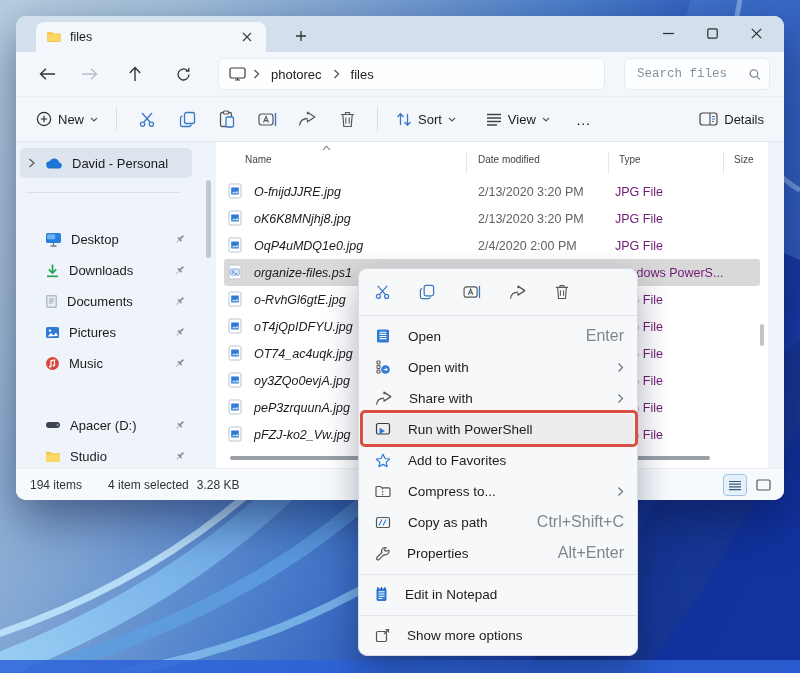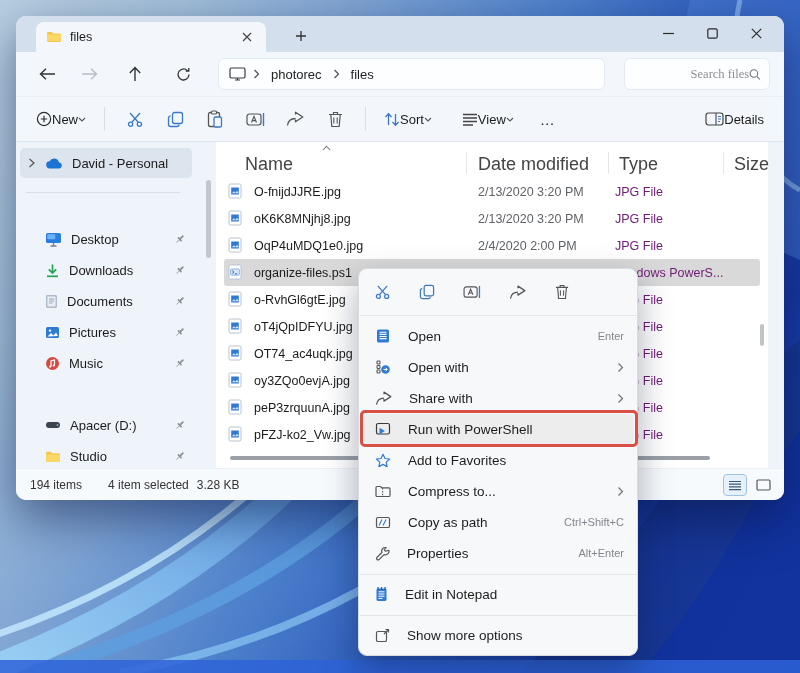--- a/index.html
+++ b/index.html
@@ -21,68 +21,68 @@
   .wc { width:44px; height:34px; display:flex; align-items:center; justify-content:center; color:#2b2b2b; }
 
   .navbar { position:absolute; left:0; top:36px; width:100%; height:44px; background:#f3f7fc; display:flex; align-items:center; }
   .navbtn { width:34px; height:32px; display:flex; align-items:center; justify-content:center; font-size:17px; color:#333; }
   .navbtn.disabled { color:#b7bdc6; }
   .addressbar { position:absolute; left:202px; top:6px; width:387px; height:32px; background:#fdfeff;
     border:1px solid #e4eaf1; border-radius:6px; display:flex; align-items:center; padding:0 10px; gap:7px; font-size:13px; color:#222; }
   .crumb { padding:2px 4px; }
   .searchbox { position:absolute; left:608px; top:6px; width:146px; height:32px; background:#fdfeff;
     border:1px solid #e4eaf1; border-radius:6px; display:flex; align-items:center; padding:0 8px 0 12px; }
-  .searchbox input { border:none; outline:none; background:transparent; width:100%; font-size:12.5px; color:#737373; font-family:Liberation Serif, serif;text-align:right; }
+  .searchbox input { border:none; outline:none; background:transparent; width:100%; font-size:12.5px; color:#737373; font-family:Liberation Mono, monospace; }
   .searchbox input::placeholder { color:#8a9097; }
 
   .toolbar { position:absolute; left:0; top:80px; width:100%; height:46px; background:#f3f7fc;
     border-bottom:1px solid #e2e8f0; border-top:1px solid #eaeff6; display:flex; align-items:center; padding:0 12px; }
-  .tbtn { display:flex; align-items:center; font-size:13px; color:#1b1b1b; padding:6px 8px; border-radius:5px; }
+  .tbtn { display:flex; align-items:center; gap:6px; font-size:13px; color:#1b1b1b; padding:6px 8px; border-radius:5px; }
   .tdiv { width:1px; height:24px; background:#d8dee6; margin:0 10px; }
   .ticon { width:40px; height:32px; display:flex; align-items:center; justify-content:center; }
   .chev { display:inline-flex; }
 
   .body { position:absolute; left:0; top:126px; width:100%; height:326px; display:flex; }
   .sidebar { width:184px; height:100%; position:relative; padding-top:5px; }
   .side-item { position:absolute; left:4px; width:172px; height:30px; display:flex; align-items:center; gap:9px; padding:0 6px 0 8px; border-radius:5px; font-size:13px; color:#1b1b1b; }
   .side-item.selected { background:#dce4ed; }
   .side-item .lbl { flex:1; white-space:nowrap; overflow:hidden; }
   .side-div { position:absolute; left:10px; width:154px; height:1px; background:#d9dfe7; }
   .sidescroll { position:absolute; left:190px; top:38px; width:5px; height:78px; background:#c2c7cd; border-radius:3px; }
 
   .filelist { position:absolute; left:200px; top:0; width:552px; height:100%; background:#fff; border-radius:0 0 0 0; }
-  .flhead { position:absolute; left:0; top:8px; width:100%; height:26px; font-size:18px; color:#444;padding-left:44px; }
+  .flhead { position:absolute; left:0; top:8px; width:100%; height:26px; font-size:10px; color:#444;padding-left:44px; }
   .flhead .col { position:absolute; top:4px; }
   .hsep { position:absolute; top:2px; width:1px; height:22px; background:#e4e7ea; }
   .sortcaret { position:absolute; left:106px; top:-5px; color:#666; }
   .row { position:absolute; left:8px; width:536px; height:27px; display:flex; align-items:center; font-size:12.5px; color:#1b1b1b; border-radius:3px; }
   .row.selected { background:#d9d9d9; }
   .row .ficon { position:absolute; left:4px; top:5px; }
-  .row .fname { position:absolute; left:30px; white-space:nowrap; }
+  .row .fname { position:absolute; left:30px; white-space:nowrap;font-style:italic; }
   .row .fdate { position:absolute; left:254px; color:#5f6368; white-space:nowrap; }
   .row .ftype { position:absolute; left:391px; color:#701a75; white-space:nowrap; }
   .vscroll { position:absolute; right:4px; top:182px; width:4px; height:22px; background:#bfc4c9; border-radius:2px; }
   .hscroll { position:absolute; left:14px; bottom:8px; width:480px; height:4px; background:#9aa0a6; border-radius:2px; }
 
   .statusbar { position:absolute; left:0; bottom:0; width:100%; height:32px; background:#f7fafd; border-radius:0 0 10px 10px;
     display:flex; align-items:center; padding:0 14px; gap:26px; font-size:12px; color:#333; border-top:1px solid #eceff3; }
   .sb-views { position:absolute; right:10px; bottom:5px; display:flex; gap:6px; align-items:center; }
   .viewbtn { width:22px; height:20px; display:flex; align-items:center; justify-content:center; border-radius:3px; }
   .viewbtn.active { background:#e7f1fb; outline:1px solid #9cc3e8; }
 
   
   .ctxmenu { position:absolute; left:358px; top:268px; width:280px; height:388px; background:#f7f8fa;
     border:1px solid #d9dbde; border-radius:9px; box-shadow:0 14px 34px rgba(10,20,50,.35); }
   .ctx-iconrow { position:absolute; left:0; top:8px; width:100%; height:30px; display:flex; align-items:center; padding:0 10px; gap:19px; }
   .ctx-iconrow .ci { width:26px; height:26px; display:flex; align-items:center; justify-content:center; border-radius:4px; }
   .ctx-div { position:absolute; left:1px; width:277px; height:1px; background:#e3e5e8; }
   .mi { position:absolute; left:5px; width:270px; height:30px; display:flex; align-items:center; padding:0 10px 0 11px; gap:17px;
     font-size:13.5px; color:#1d1d1d; border-radius:5px; }
   .mi .milbl { flex:1; white-space:nowrap; }
-  .mi .short { font-size:11px; color:#81868c; }
+  .mi .short { font-size:16px; color:#81868c; }
   .mi .sub { color:#6d7277; display:flex; }
   .mi.hover { background:#ededee; }
   .red-box { position:absolute; left:1px; top:141px; width:278px; height:37px; border:3px solid #d94f43; border-radius:5px; pointer-events:none; }
 
   svg { display:block; }
 </style>
 </head>
 <body>
 
 <div class="screen">

